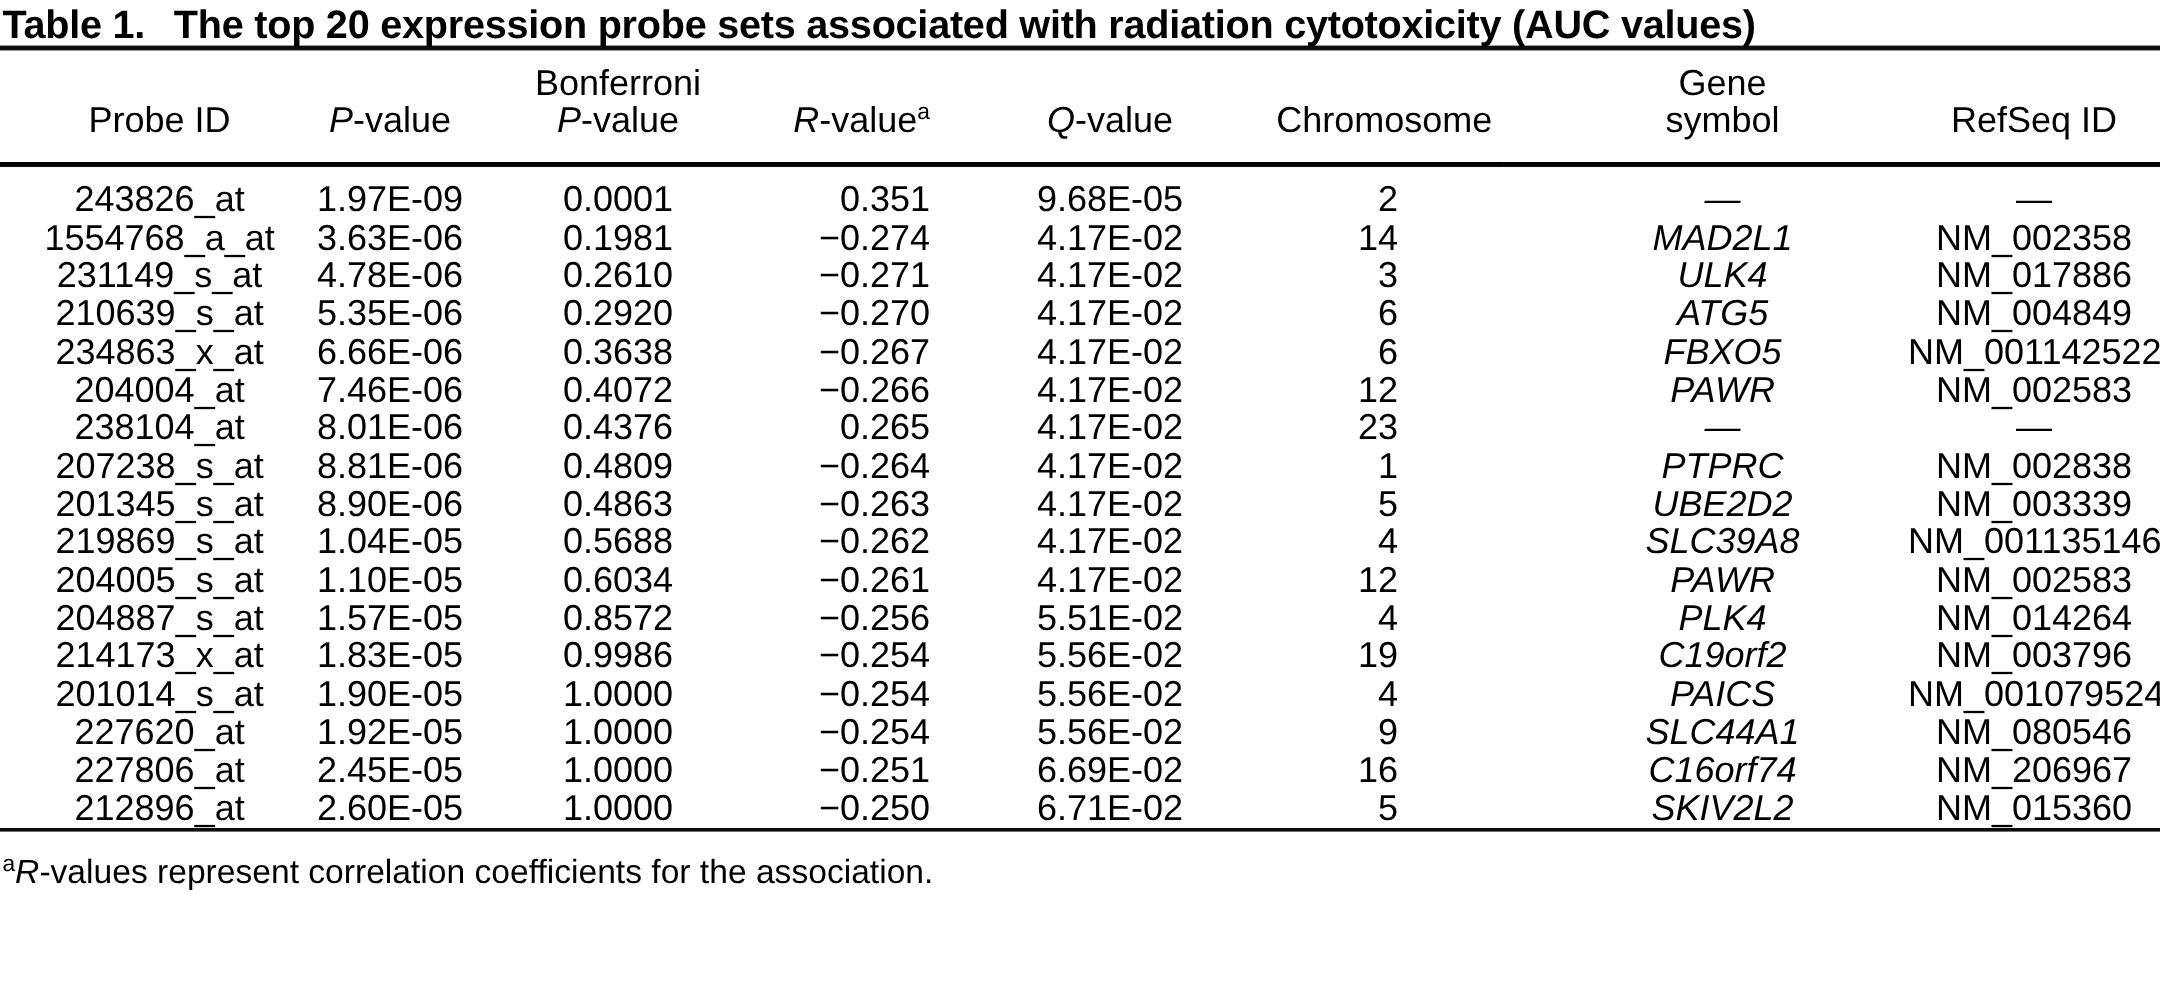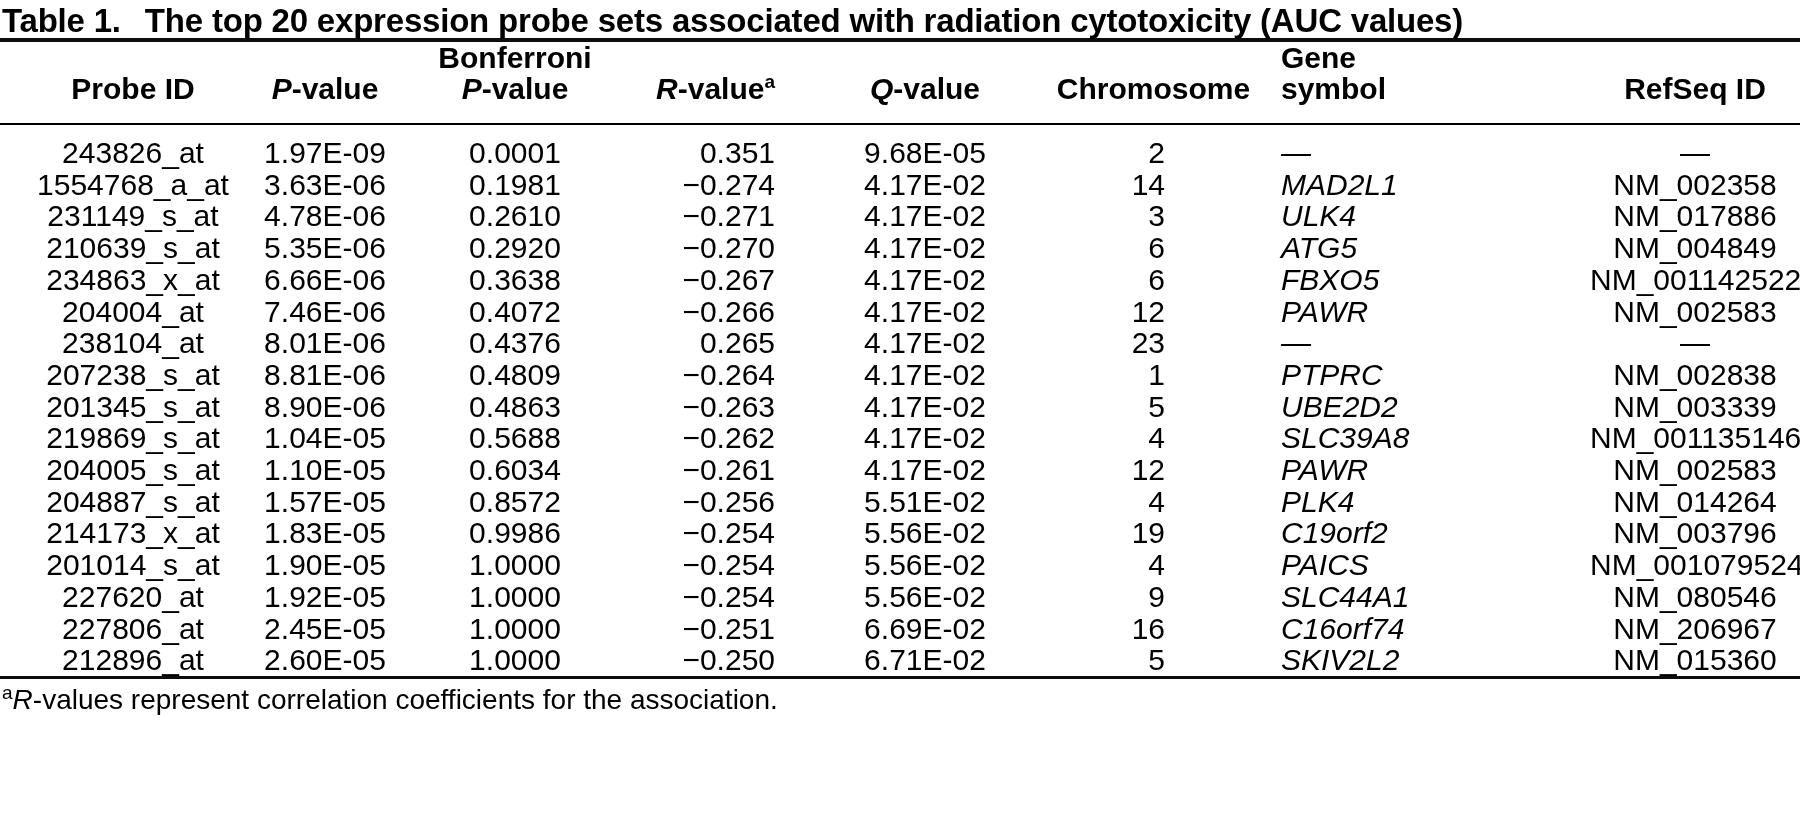--- a/index.html
+++ b/index.html
@@ -44,59 +44,59 @@
   col.c-probe_id          { width: 260px; }
   col.c-p_value           { width: 130px; }
   col.c-bonferroni_p_value{ width: 220px; }
   col.c-r_value           { width: 170px; }
   col.c-q_value           { width: 210px; }
   col.c-chromosome        { width: 263px; }
   col.c-gene_symbol       { width: 337px; }
   col.c-refseq_id         { width: 210px; }
 
   th {
-    font-weight: bold;
+    font-weight: normal;
     vertical-align: bottom;
-    padding: 0 0 19px 0;
+    padding: 12px 0 19px 0;
     font-size: 30px;
     line-height: 31px;
-    border-bottom: 2px solid #000000;
+    border-bottom: 4px solid #000000;
     white-space: nowrap;
   }
   td {
     font-size: 30px;
     line-height: 31.7px;
     white-space: nowrap;
     padding: 0;
   }
   tbody tr:first-child td { padding-top: 12px; }
 
   
   .col-probe_id           { text-align: center;  padding-left: 6px; }
   .col-p_value            { text-align: center; }
   .col-bonferroni_p_value { text-align: center; padding-left: 30px; }
   .col-r_value            { text-align: right; padding-right: 5px; }
   .col-q_value            { text-align: center; padding-left: 80px; }
   td.col-chromosome       { text-align: right; padding-right: 88px; }
   th.col-chromosome       { text-align: center; padding-left: 64px; }
-  .col-gene_symbol        { text-align: left; padding-left: 28px; }
+  .col-gene_symbol        { text-align: center; padding-left: 28px; }
   td.col-gene_symbol      { font-style: italic; }
   .col-refseq_id          { text-align: center; margin-left: 11px; }
 
   th .hline { display: block; }
   th .it { font-style: italic; }
   th sup, .footnote sup {
     font-size: 19px;
     vertical-align: super;
     line-height: 0;
   }
   .footnote {
     font-size: 28px;
     line-height: 34px;
-    margin-top: 4px;
+    margin-top: 17px;
     padding-left: 2px;
   }
   .footnote .it { font-style: italic; }
 </style>
 </head>
 <body>
 
 <div class="page">
 
   <div class="title">

